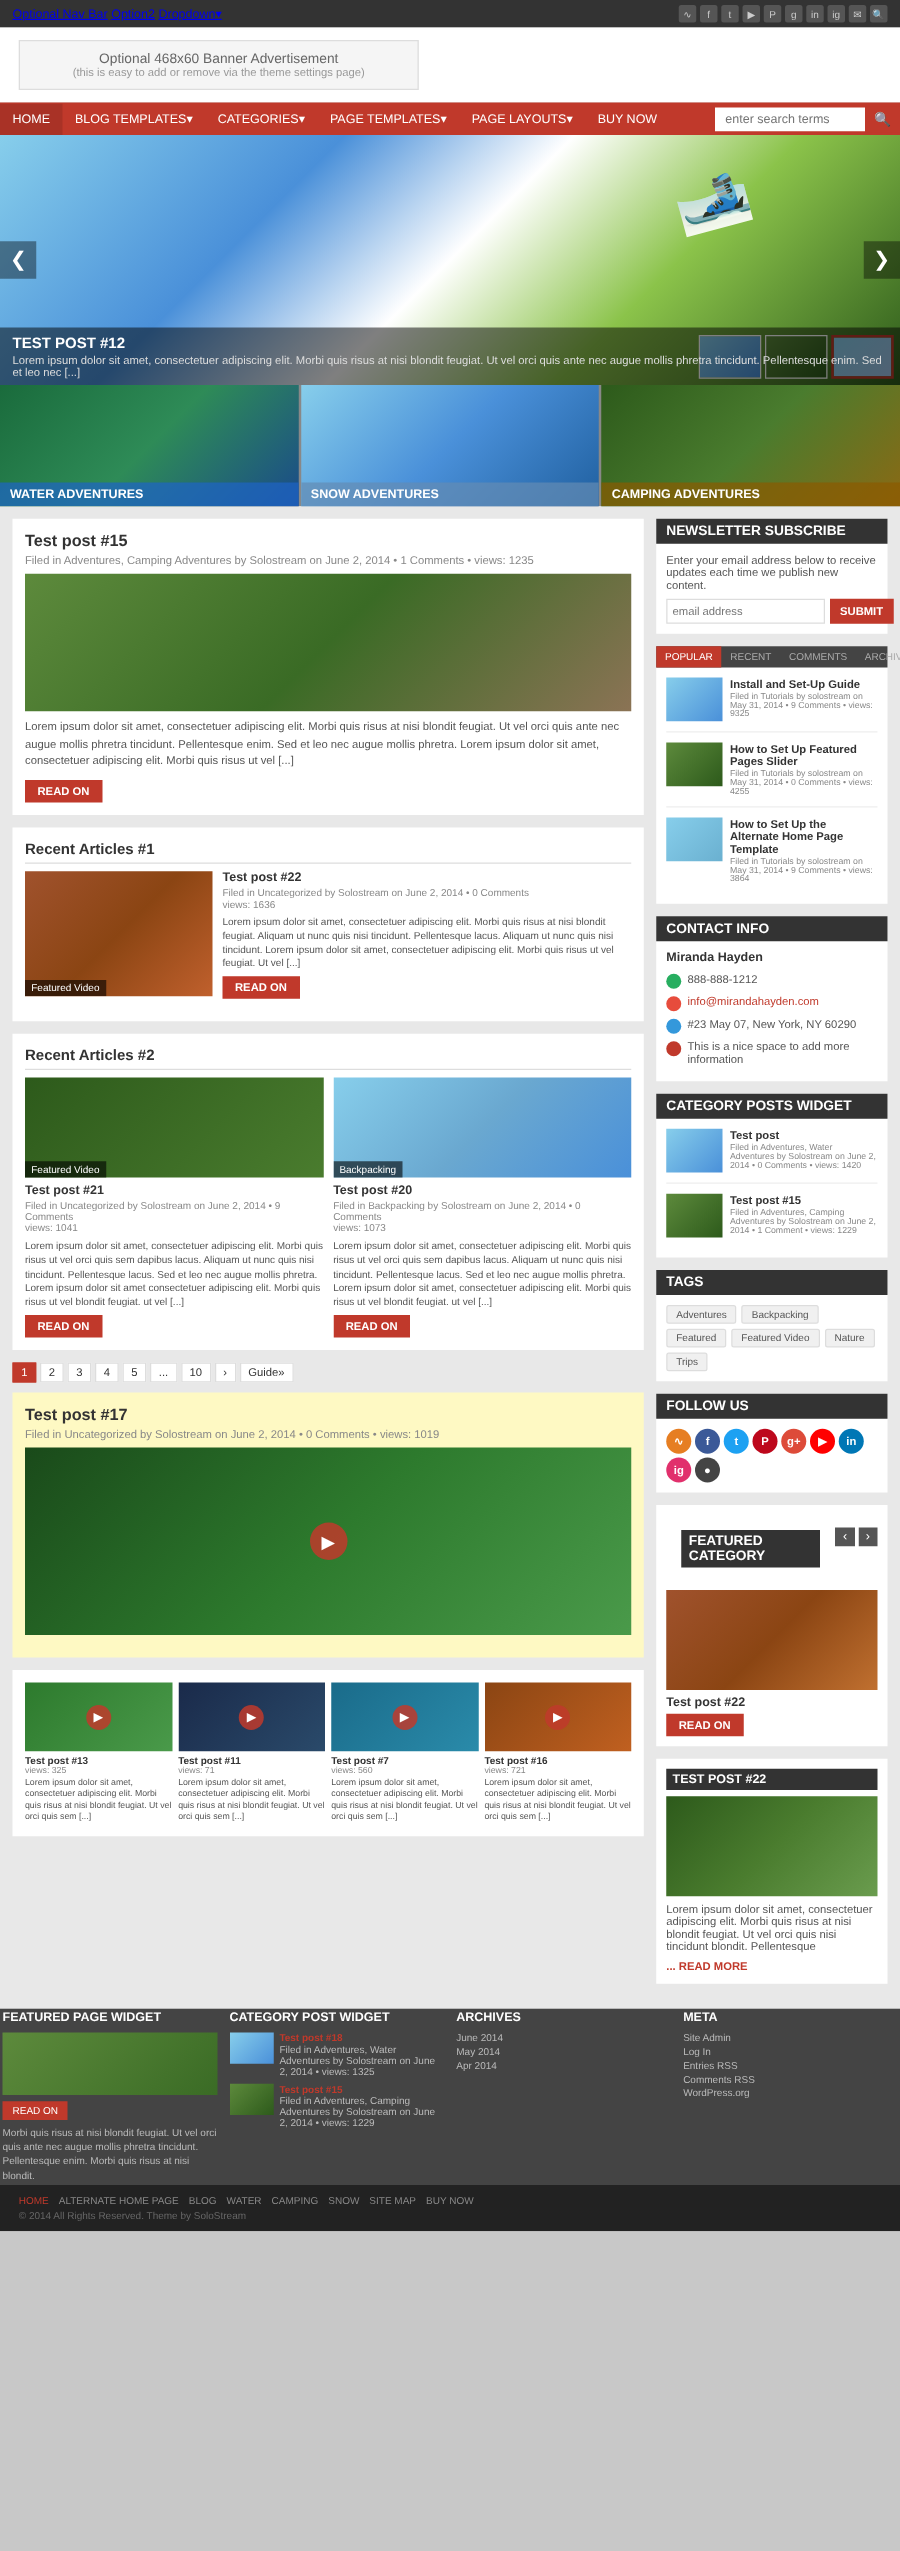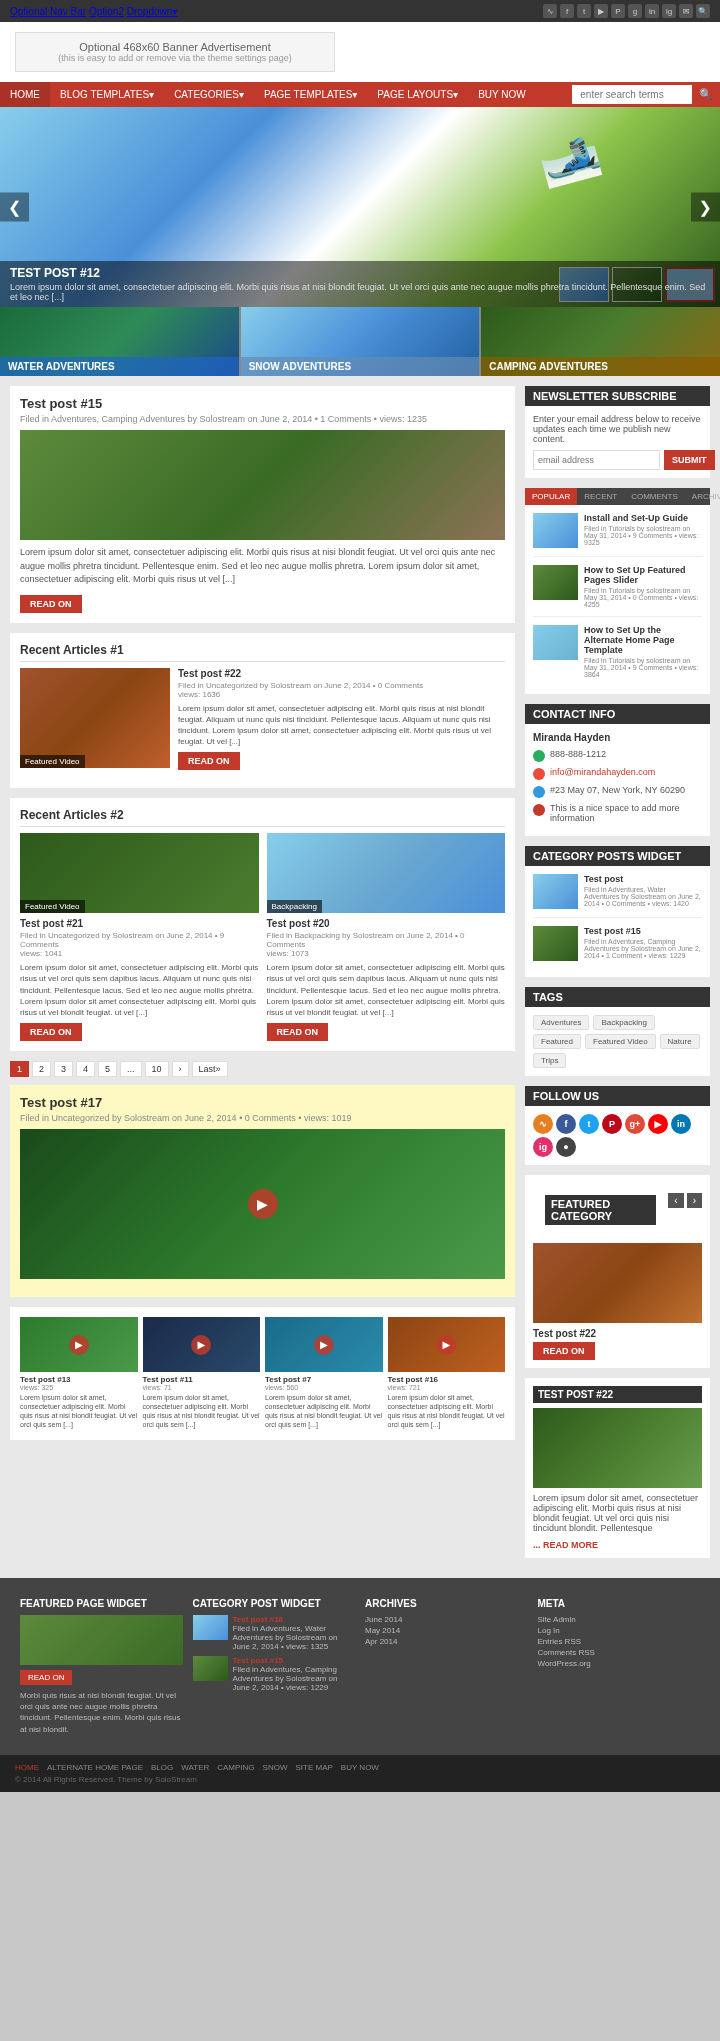--- a/index.html
+++ b/index.html
@@ -39,21 +39,21 @@
     .slider-thumb { width: 50px; height: 35px; background: #555; border: 1px solid #fff; overflow: hidden; }
     .thumb1 { background: linear-gradient(135deg, #87CEEB, #4a90d9); }
     .thumb2 { background: linear-gradient(135deg, #5d8a3c, #2d5a1b); }
     .thumb3 { background: linear-gradient(135deg, #87CEEB, #a0c4e8); border: 2px solid #c0392b; }
 
     
     .skier { position: absolute; right: 120px; top: 20px; font-size: 50px; transform: rotate(-15deg); opacity: 0.9; }
 
     
     .category-panels { display: flex; gap: 2px; background: #888; }
-    .cat-panel { flex: 1; height: 69px; position: relative; overflow: hidden; cursor: pointer; }
+    .cat-panel { flex: 1; height: 97px; position: relative; overflow: hidden; cursor: pointer; }
     .cat-panel-water { background: linear-gradient(135deg, #1a6b3c, #2e8b57, #1a4a8a); }
     .cat-panel-camping { background: linear-gradient(135deg, #2d5a1b, #4a7c2e, #8B6914); }
     .cat-panel-snow { background: linear-gradient(135deg, #87CEEB, #4a90d9, #2060a0); }
     .cat-label { position: absolute; bottom: 0; left: 0; right: 0; padding: 4px 8px; font-size: 10px; font-weight: bold; color: #fff; text-transform: uppercase; }
     .cat-panel-water .cat-label { background: rgba(30, 100, 200, 0.7); }
     .cat-panel-camping .cat-label { background: rgba(139, 90, 0, 0.7); }
     .cat-panel-snow .cat-label { background: rgba(100, 140, 180, 0.7); }
 
     
     .content-wrapper { display: flex; gap: 0; background: #e8e8e8; padding: 10px; gap: 10px; }
@@ -160,21 +160,21 @@
     .feat-cat-nav button { background: #555; color: #fff; border: none; padding: 2px 6px; font-size: 10px; cursor: pointer; }
     .feat-cat-img { width: 100%; height: 80px; background: linear-gradient(135deg, #a0522d, #8B4513, #c07030); margin-bottom: 5px; }
     .feat-cat-title { font-size: 10px; font-weight: bold; color: #333; margin-bottom: 3px; }
 
     
     .test22-img { width: 100%; height: 80px; background: linear-gradient(135deg, #2d5a1b, #4a7c2e, #6a9c4e); margin-bottom: 5px; }
     .test22-title { font-size: 10px; font-weight: bold; color: #333; background: #333; color: #fff; padding: 3px 5px; margin-bottom: 5px; }
     .more-link { color: #c0392b; font-size: 9px; font-weight: bold; text-decoration: none; }
 
     
-    .footer-widgets { background: #444; padding: 20px; display: flex; gap: 10px; }
+    .footer-widgets { background: #444; padding: 2px; display: flex; gap: 10px; }
     .footer-widget { flex: 1; }
     .footer-widget-title { font-size: 10px; font-weight: bold; color: #fff; margin-bottom: 6px; text-transform: uppercase; }
     .footer-read-on { background: #c0392b; color: #fff; border: none; padding: 3px 8px; font-size: 8px; cursor: pointer; text-transform: uppercase; margin-bottom: 5px; display: inline-block; }
     .footer-text { font-size: 8px; color: #bbb; line-height: 1.4; }
     .footer-post-item { display: flex; gap: 5px; margin-bottom: 5px; }
     .footer-post-img { width: 35px; height: 25px; flex-shrink: 0; }
     .fpi1 { background: linear-gradient(135deg, #87CEEB, #4a90d9); }
     .fpi2 { background: linear-gradient(135deg, #5d8a3c, #2d5a1b); }
     .footer-post-text { font-size: 8px; color: #bbb; }
     .archive-list { list-style: none; }
@@ -332,21 +332,21 @@
 
     <div class="pagination">
       <a href="#" class="active">1</a>
       <a href="#">2</a>
       <a href="#">3</a>
       <a href="#">4</a>
       <a href="#">5</a>
       <span>...</span>
       <a href="#">10</a>
       <a href="#">›</a>
-      <a href="#">Last»</a>
+      <a href="#">Guide»</a>
     </div>
 
     <div class="full-post">
       <div class="post-title">Test post #17</div>
       <div class="post-meta">Filed in Uncategorized by Solostream on June 2, 2014 • 0 Comments • views: 1019</div>
       <div class="full-post-image">
         <div class="play-btn">▶</div>
       </div>
     </div>
 

